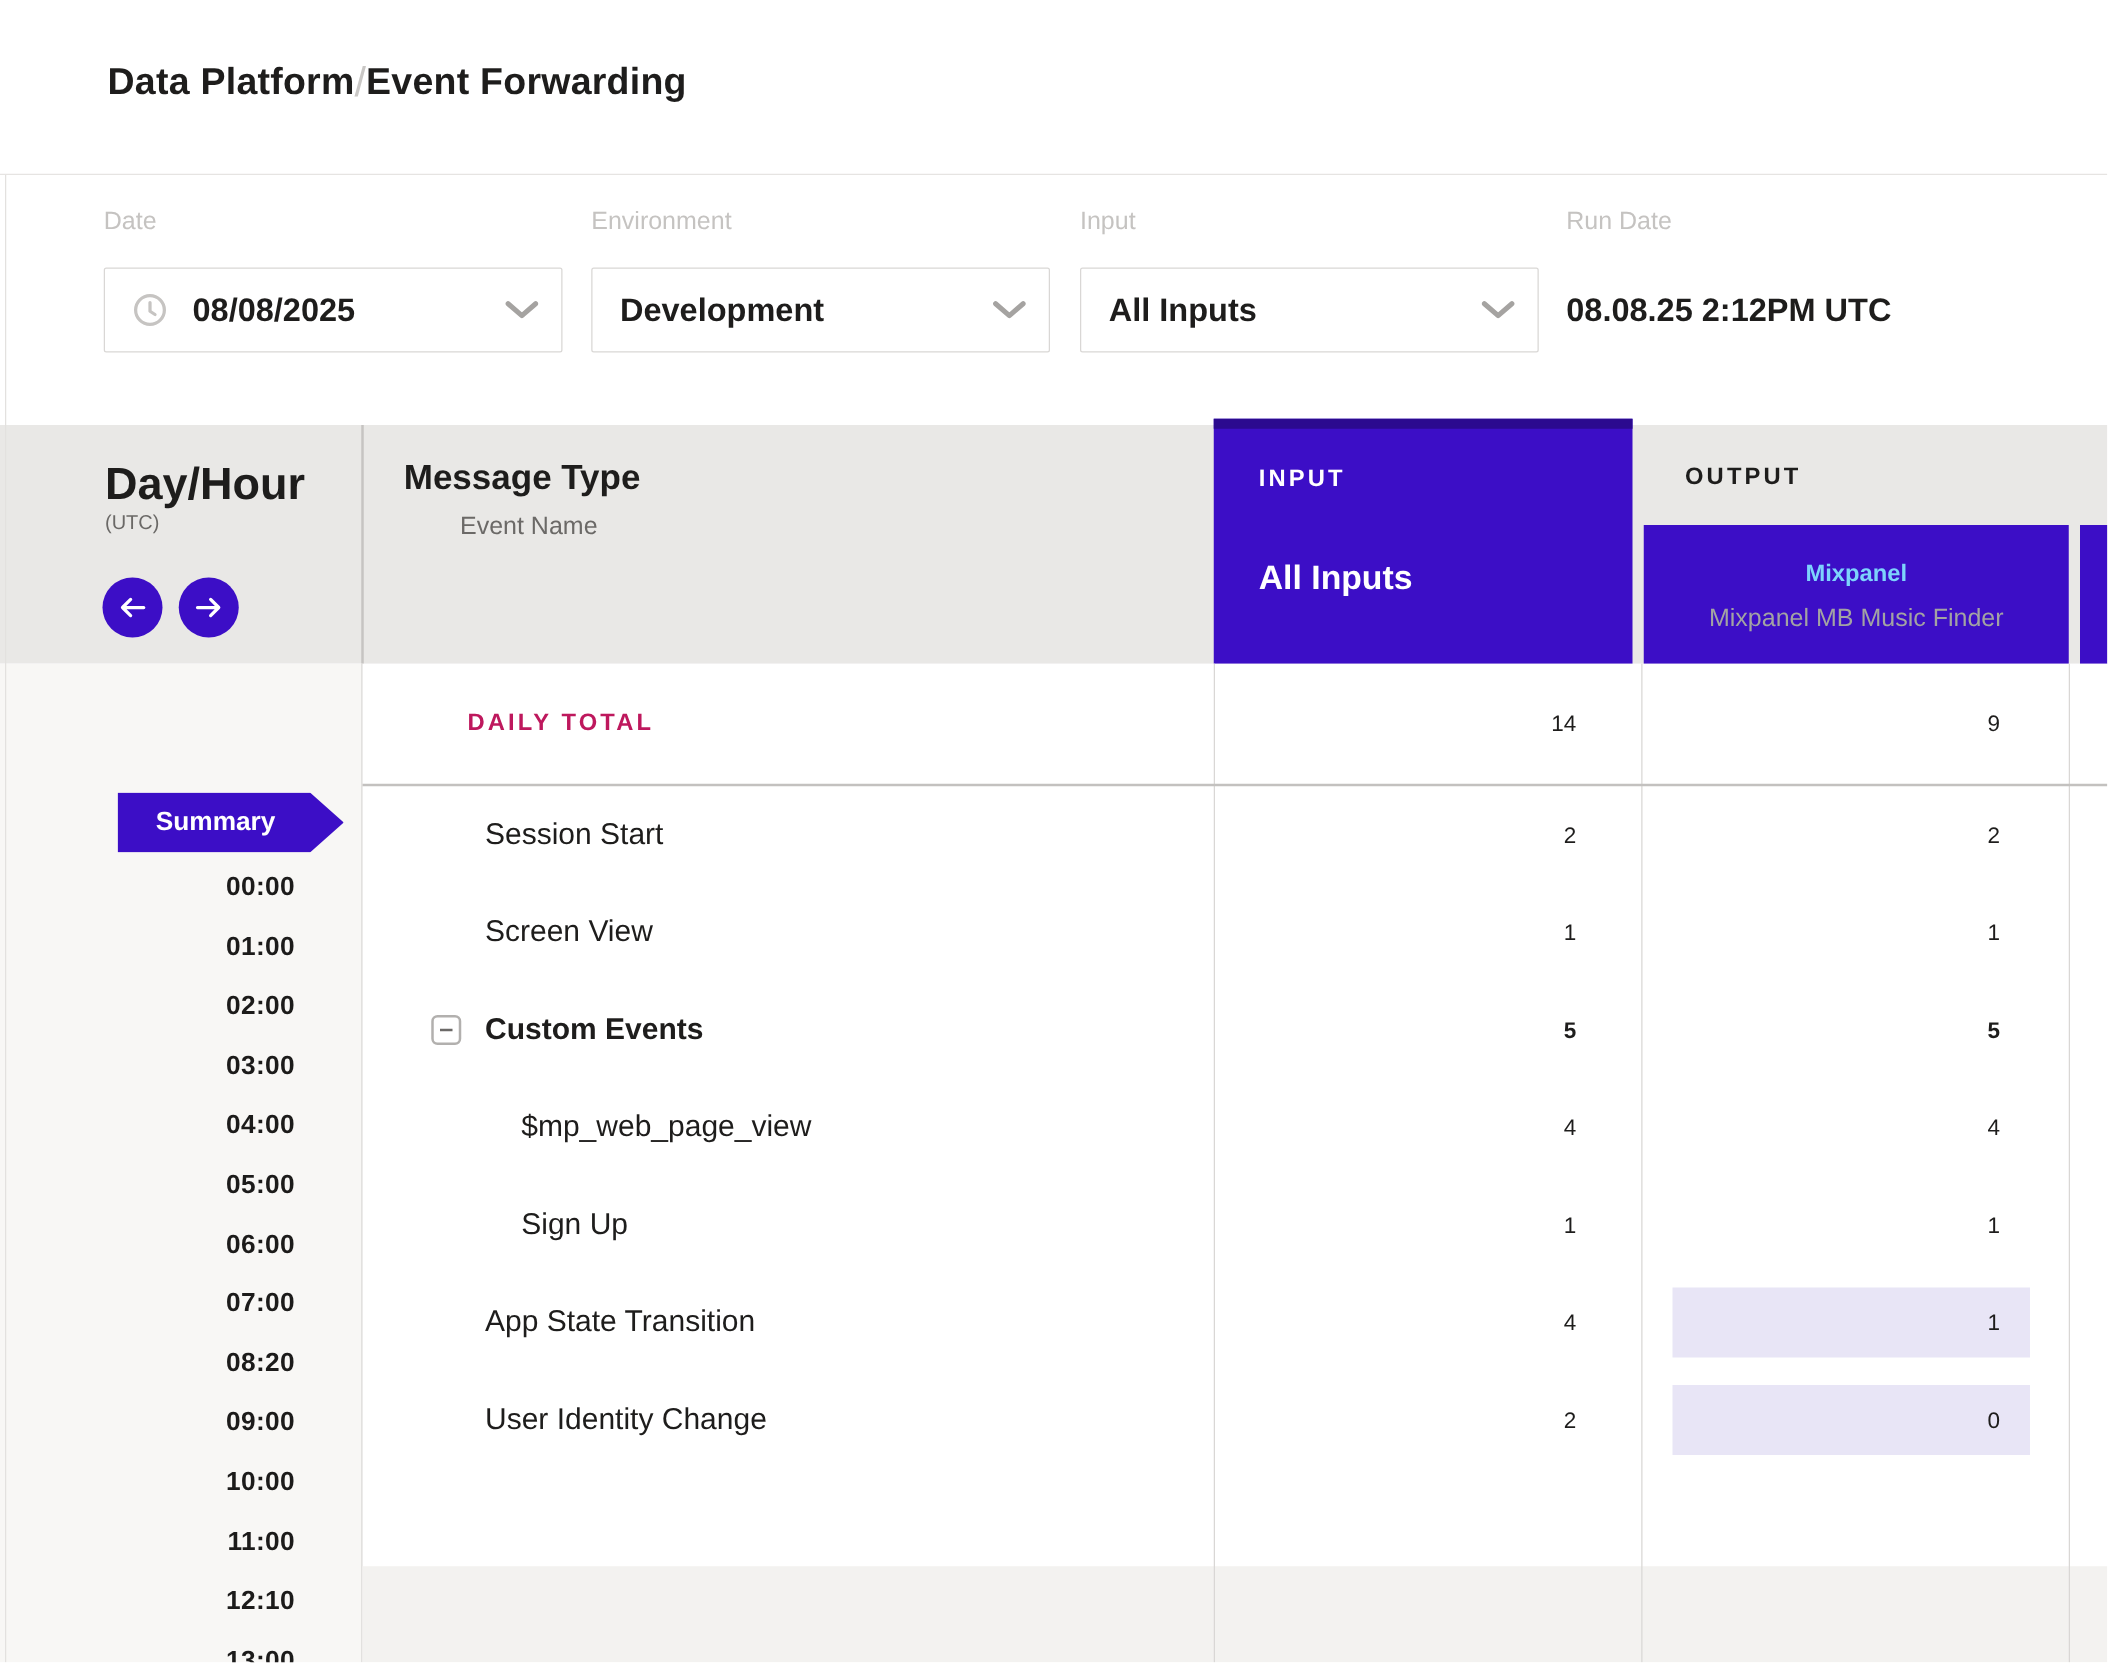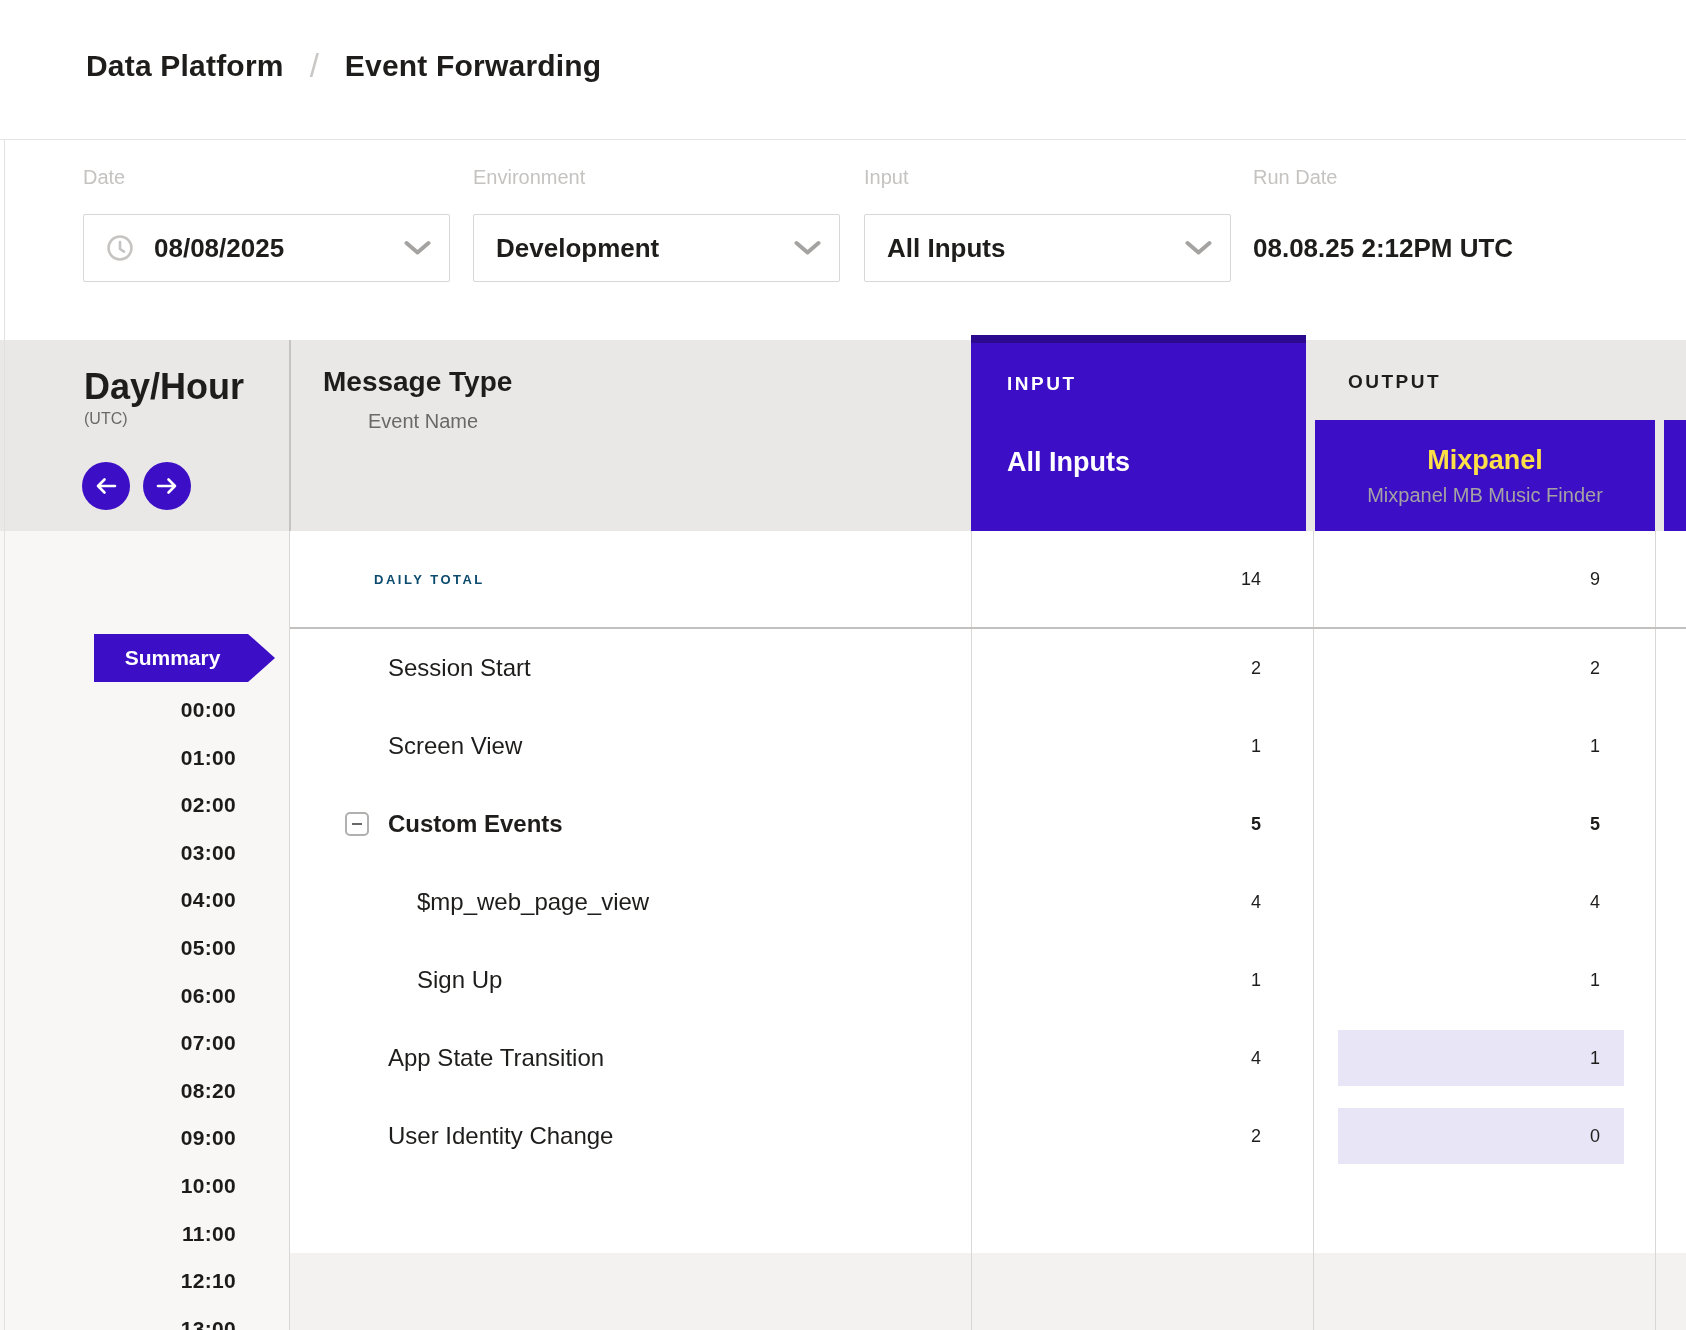--- a/index.html
+++ b/index.html
@@ -16,21 +16,21 @@
     --faint:#c5c3c1;
   }
   *{margin:0;padding:0;box-sizing:border-box;}
   html,body{background:#fff;}
   .page{
     position:relative;width:1686px;height:1330px;overflow:hidden;background:#fff;
     font-family:"Liberation Sans","DejaVu Sans",sans-serif;color:var(--ink);
   }
   
   .topbar{position:absolute;left:0;top:0;width:1686px;height:140px;background:#fff;border-bottom:1px solid #e6e4e2;}
-  .breadcrumb{position:absolute;left:86px;top:0;height:132px;display:flex;align-items:center;gap:26px;}
+  .breadcrumb{position:absolute;left:86px;top:0;height:132px;display:flex;align-items:center;}
   .crumb{font-size:30px;font-weight:600;color:var(--ink);letter-spacing:.2px;}
   .crumb-sep{font-size:33px;font-weight:400;color:#c9c7c5;}
   
   .filters{position:absolute;left:0;top:140px;width:1686px;height:200px;background:#fff;}
   .fgroup{position:absolute;top:0;width:367px;}
   .fgroup.g1{left:83px;} .fgroup.g2{left:473px;} .fgroup.g3{left:864px;} .fgroup.g4{left:1253px;}
   .flabel{position:absolute;left:0;top:26px;font-size:20px;color:var(--faint);}
   .fbox{
     position:absolute;left:0;top:74px;width:367px;height:68px;background:#fff;
     border:1px solid var(--line);border-radius:2px;display:flex;align-items:center;
@@ -48,21 +48,21 @@
   .head-sep{position:absolute;left:289px;top:0;width:2px;height:191px;background:var(--line-dark);}
   .mt-title{position:absolute;left:323px;top:26px;font-size:28px;font-weight:700;}
   .mt-sub{position:absolute;left:368px;top:70px;font-size:20px;color:var(--muted);}
   .input-box{position:absolute;left:971px;top:-5px;width:335px;height:196px;background:var(--purple);cursor:pointer;}
   .input-box .strip{height:8px;background:var(--purple-dark);}
   .col-section{font-size:19px;font-weight:700;letter-spacing:2.5px;}
   .input-box .col-section{position:absolute;left:36px;top:38px;color:#fff;}
   .input-box .col-name{position:absolute;left:36px;top:112px;color:#fff;font-size:27px;font-weight:700;}
   .output-section{position:absolute;left:1348px;top:31px;color:var(--ink);}
   .mixpanel-box{position:absolute;left:1315px;top:80px;width:340px;height:111px;background:var(--purple);text-align:center;padding-top:25px;cursor:pointer;}
-  .mixpanel-box .col-name{color:#fde047;font-size:27px;font-weight:700;line-height:30px;}
+  .mixpanel-box .col-name{color:#7dd3fc;font-size:19px;font-weight:700;line-height:30px;}
   .mixpanel-box .col-sub{color:#a3a3a3;font-size:20px;margin-top:9px;}
   .stub-box{position:absolute;left:1664px;top:80px;width:22px;height:111px;background:var(--purple);}
   
   .tbody{position:absolute;left:0;top:531px;width:1686px;height:799px;background:#fff;}
   .sidebar{position:absolute;left:0;top:0;width:289px;height:799px;background:var(--side-bg);}
   .side-line{position:absolute;left:289px;top:0;width:1px;height:799px;background:var(--line);}
   .summary-badge{
     position:absolute;left:94px;top:103px;width:181px;height:48px;background:var(--purple);
     clip-path:polygon(0 0,calc(100% - 27px) 0,100% 50%,calc(100% - 27px) 100%,0 100%);
     display:flex;align-items:center;justify-content:center;padding-right:24px;
@@ -77,21 +77,21 @@
   .total-row{position:absolute;left:0;top:0;width:1396px;height:96px;display:flex;}
   .total-divider{position:absolute;left:0;top:96px;width:1396px;height:2px;background:#c3c1bf;}
   .rows{position:absolute;left:0;top:98px;width:1396px;}
   .trow{display:flex;height:78px;}
   .cell-name{width:681px;display:flex;align-items:center;padding-left:98px;position:relative;font-size:24px;color:var(--ink);}
   .cell-num{display:flex;align-items:center;justify-content:flex-end;position:relative;font-size:18px;color:var(--ink);}
   .cell-input{width:341px;padding-right:51px;}
   .cell-output{width:342px;padding-right:54px;}
   .cell-stub{flex:1;}
   .total-row .cell-name{padding-left:84px;}
-  .total-label{font-size:13px;font-weight:700;letter-spacing:2.5px;color:#0c4a6e;}
+  .total-label{font-size:19px;font-weight:700;letter-spacing:2.5px;color:#be185d;}
   .trow.style-group .cell-name{font-weight:700;}
   .trow.style-group .cell-num{font-weight:700;}
   .trow.style-nested .cell-name{padding-left:127px;}
   .collapse-icon{
     display:none;position:absolute;left:55px;top:50%;transform:translateY(-50%);
     width:24px;height:24px;border:2px solid #b2b0ae;border-radius:5px;background:#fff;cursor:pointer;
   }
   .trow.style-group .collapse-icon{display:block;}
   .collapse-icon::after{content:"";position:absolute;left:5px;top:9px;width:10px;height:2px;background:var(--muted);}
   .hl{position:absolute;left:26px;right:30px;top:11px;bottom:11px;background:var(--hl);}

